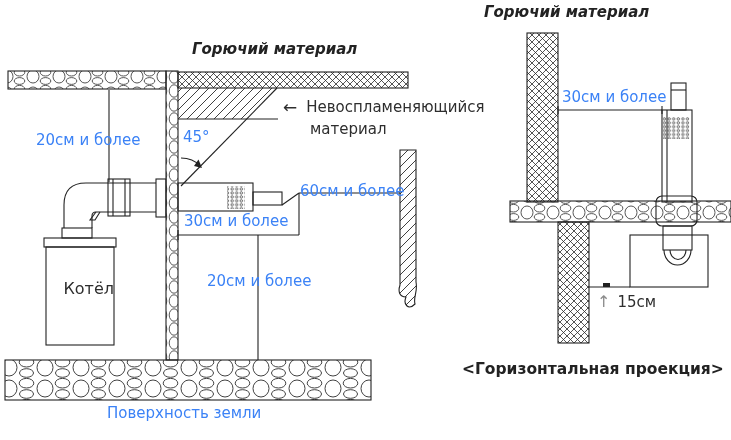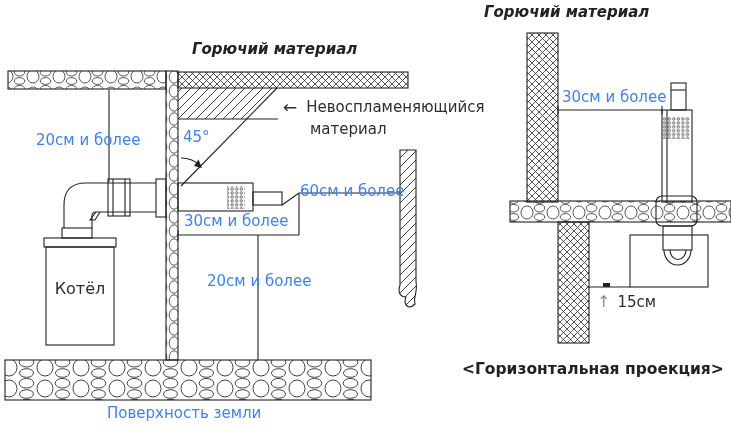--- a/index.html
+++ b/index.html
@@ -9,21 +9,21 @@
   }
   #linework{position:absolute;left:0;top:0;}
   .lbl{position:absolute;font-size:15px;line-height:18px;white-space:nowrap;color:#3b82f6;}
   .lbl.bold{font-weight:bold;color:#222;font-style:italic;}
   .nonflam{position:absolute;left:283px;top:96px;font-size:15px;line-height:22px;color:#2e2e2e;}
   .nonflam .row{display:flex;align-items:center;gap:9px;}
   .nonflam .l2{margin-left:27px;}
   .arrow-glyph{font-size:17px;color:#2e2e2e;}
   .dim15{position:absolute;left:597px;top:292px;font-size:15px;color:#2e2e2e;display:flex;gap:7px;align-items:center;}
   .up-glyph{color:#8c8c8c;font-size:16px;}
-  .kotel{position:absolute;left:46px;top:279px;width:68px;text-align:center;font-size:16px;color:#2e2e2e;}
+  .kotel{position:absolute;left:46px;top:279px;width:68px;text-align:right;font-size:16px;color:#2e2e2e;}
   .caption{position:absolute;left:462px;top:360px;font-size:15.5px;font-weight:bold;color:#222;text-align:center;}
 </style>
 </head>
 <body>
 
 <div id="stage">
 
   <svg id="linework" width="731" height="440" viewBox="0 0 731 440">
     <defs>
       <pattern id="xh" patternUnits="userSpaceOnUse" width="7" height="7">

